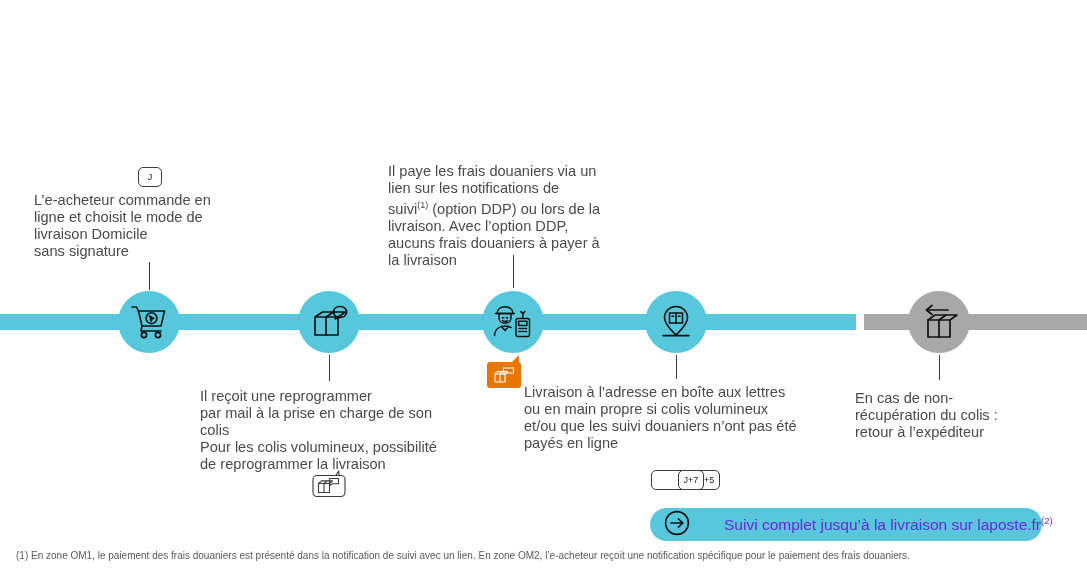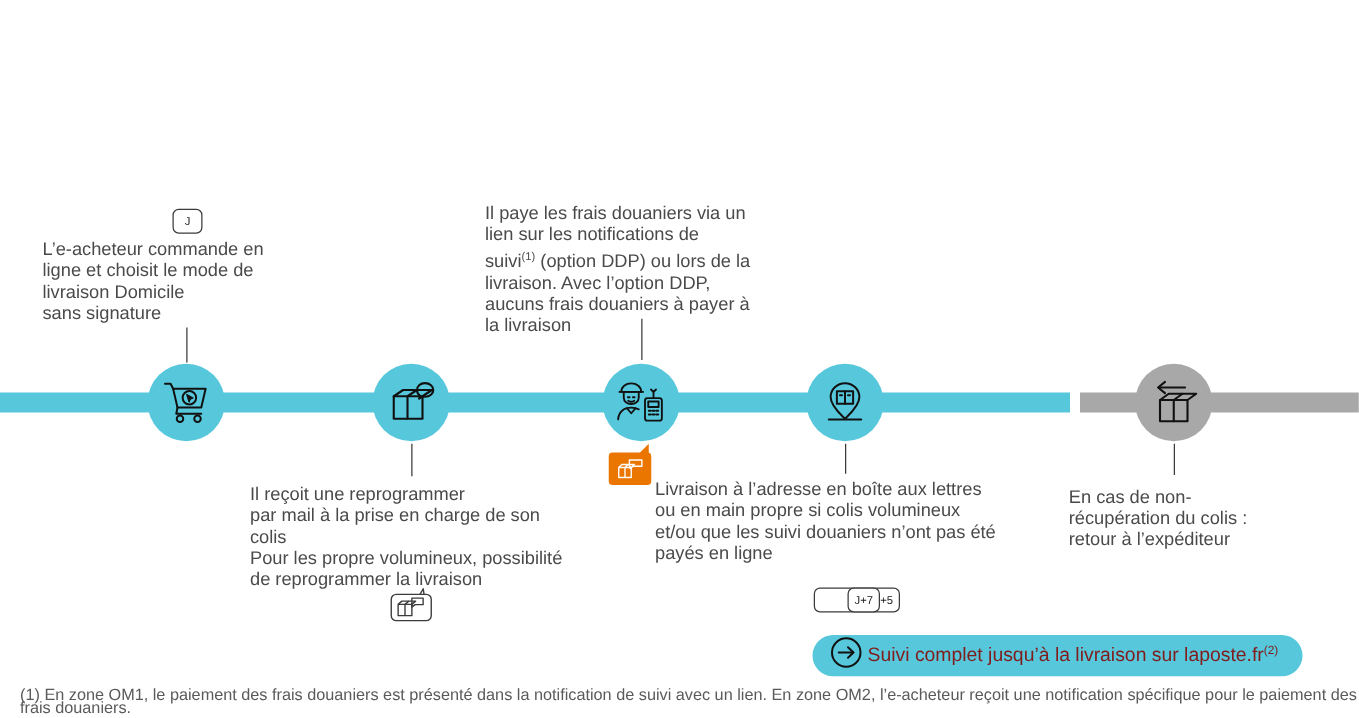--- a/index.html
+++ b/index.html
@@ -46,25 +46,25 @@
      border-left:9px solid transparent;border-right:0 solid transparent;
      border-bottom:9px solid #ea7600;}
   .callout svg{position:absolute;left:6px;top:5px;}
 
   
   .cta{
     position:absolute;left:650px;top:508px;width:392px;height:33px;
     background:#57c8dc;border-radius:17px;display:flex;align-items:center;
     padding:0 14px;box-sizing:border-box;cursor:pointer;
   }
-  .cta-label{font-size:15.5px;color:#7f1d1d;margin-left:4px;white-space:nowrap;}
+  .cta-label{font-size:15.5px;color:#6d28d9;margin-left:34px;white-space:nowrap;}
   .cta-label sup{font-size:9.5px;vertical-align:super;}
 
   
-  .notes{position:absolute;left:16px;top:551px;font-size:13px;line-height:10.4px;color:#5a5a5a;}
+  .notes{position:absolute;left:16px;top:551px;font-size:10px;line-height:10.4px;color:#5a5a5a;}
 </style>
 </head>
 <body>
 
 <div class="stage">
 
   <div class="rail rail-cyan"></div>
   <div class="rail rail-gray"></div>
 
   <div class="badge badge-j" style="left:138px;top:167px;">J</div>
@@ -103,21 +103,21 @@
       </svg>
     </span>
   </div>
 
   <div class="stem" style="left:329px;top:355px;height:26px;"></div>
 
   <div class="caption" style="left:200px;top:388px;width:260px;">
     <div>Il reçoit une reprogrammer</div>
     <div>par mail à la prise en charge de son</div>
     <div>colis</div>
-    <div>Pour les propre volumineux, possibilité</div>
+    <div>Pour les colis volumineux, possibilité</div>
     <div>de reprogrammer la livraison</div>
   </div>
 
   <div style="position:absolute;left:312px;top:470px;width:34px;height:28px;">
     <svg width="34" height="28" viewBox="0 0 34 28" fill="none" stroke="#3b3b3b" stroke-width="1.1" stroke-linejoin="round">
       <rect x="1" y="5.5" width="32" height="21" rx="4"></rect>
       <path d="M24 5.5 l2.6 -4.5 0.6 4.5"></path>
       <path d="M6.5 13.5 h11 v9 h-11 z"></path>
       <path d="M6.5 13.5 l3 -2.6 h11 l-3 2.6"></path>
       <path d="M12 22.5 v-9 l3 -2.6"></path>

